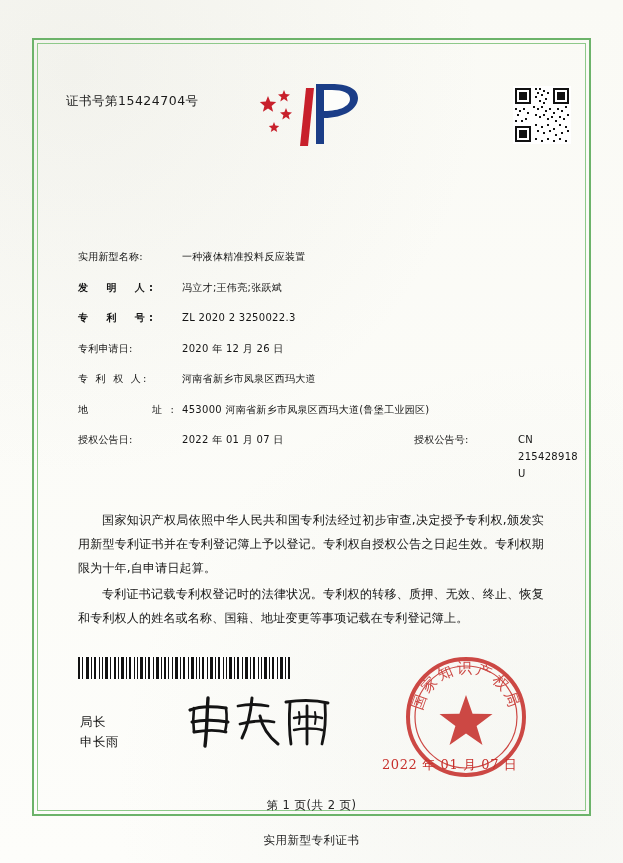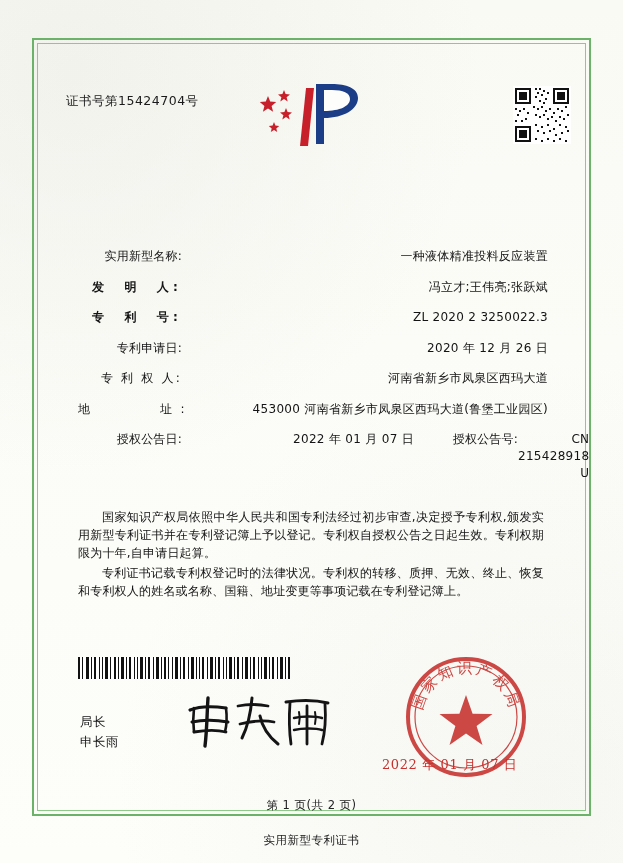--- a/index.html
+++ b/index.html
@@ -89,24 +89,23 @@
   .fields {
     position: absolute;
     left: 78px;
     top: 248px;
     width: 470px;
   }
   .field-row {
     display: flex;
     align-items: flex-start;
     margin-bottom: 13.5px;
-    font-size: 12px;
+    font-size: 10px;
     line-height: 17px;
     color: #141414;
-    text-align: right;
   }
   .field-label {
     width: 104px;
     flex: 0 0 104px;
     white-space: nowrap;
     letter-spacing: 0.2px;
   }
   .field-label.sp1 { letter-spacing: 4.2px; font-weight: bold; }
   .field-label.sp2 { letter-spacing: 8.5px; }
   .field-label.sp3 { letter-spacing: 2.2px; }
@@ -127,21 +126,21 @@
     flex: 1 1 auto;
     letter-spacing: 0.3px;
   }
   
   .paragraphs {
     position: absolute;
     left: 78px;
     top: 508px;
     width: 466px;
     font-size: 12px;
-    line-height: 18px;
+    line-height: 24px;
     color: #141414;
     text-align: justify;
   }
   .paragraphs p {
     margin: 0 0 2px 0;
     text-indent: 24px;
     letter-spacing: 0.2px;
   }
   
   .barcode {

